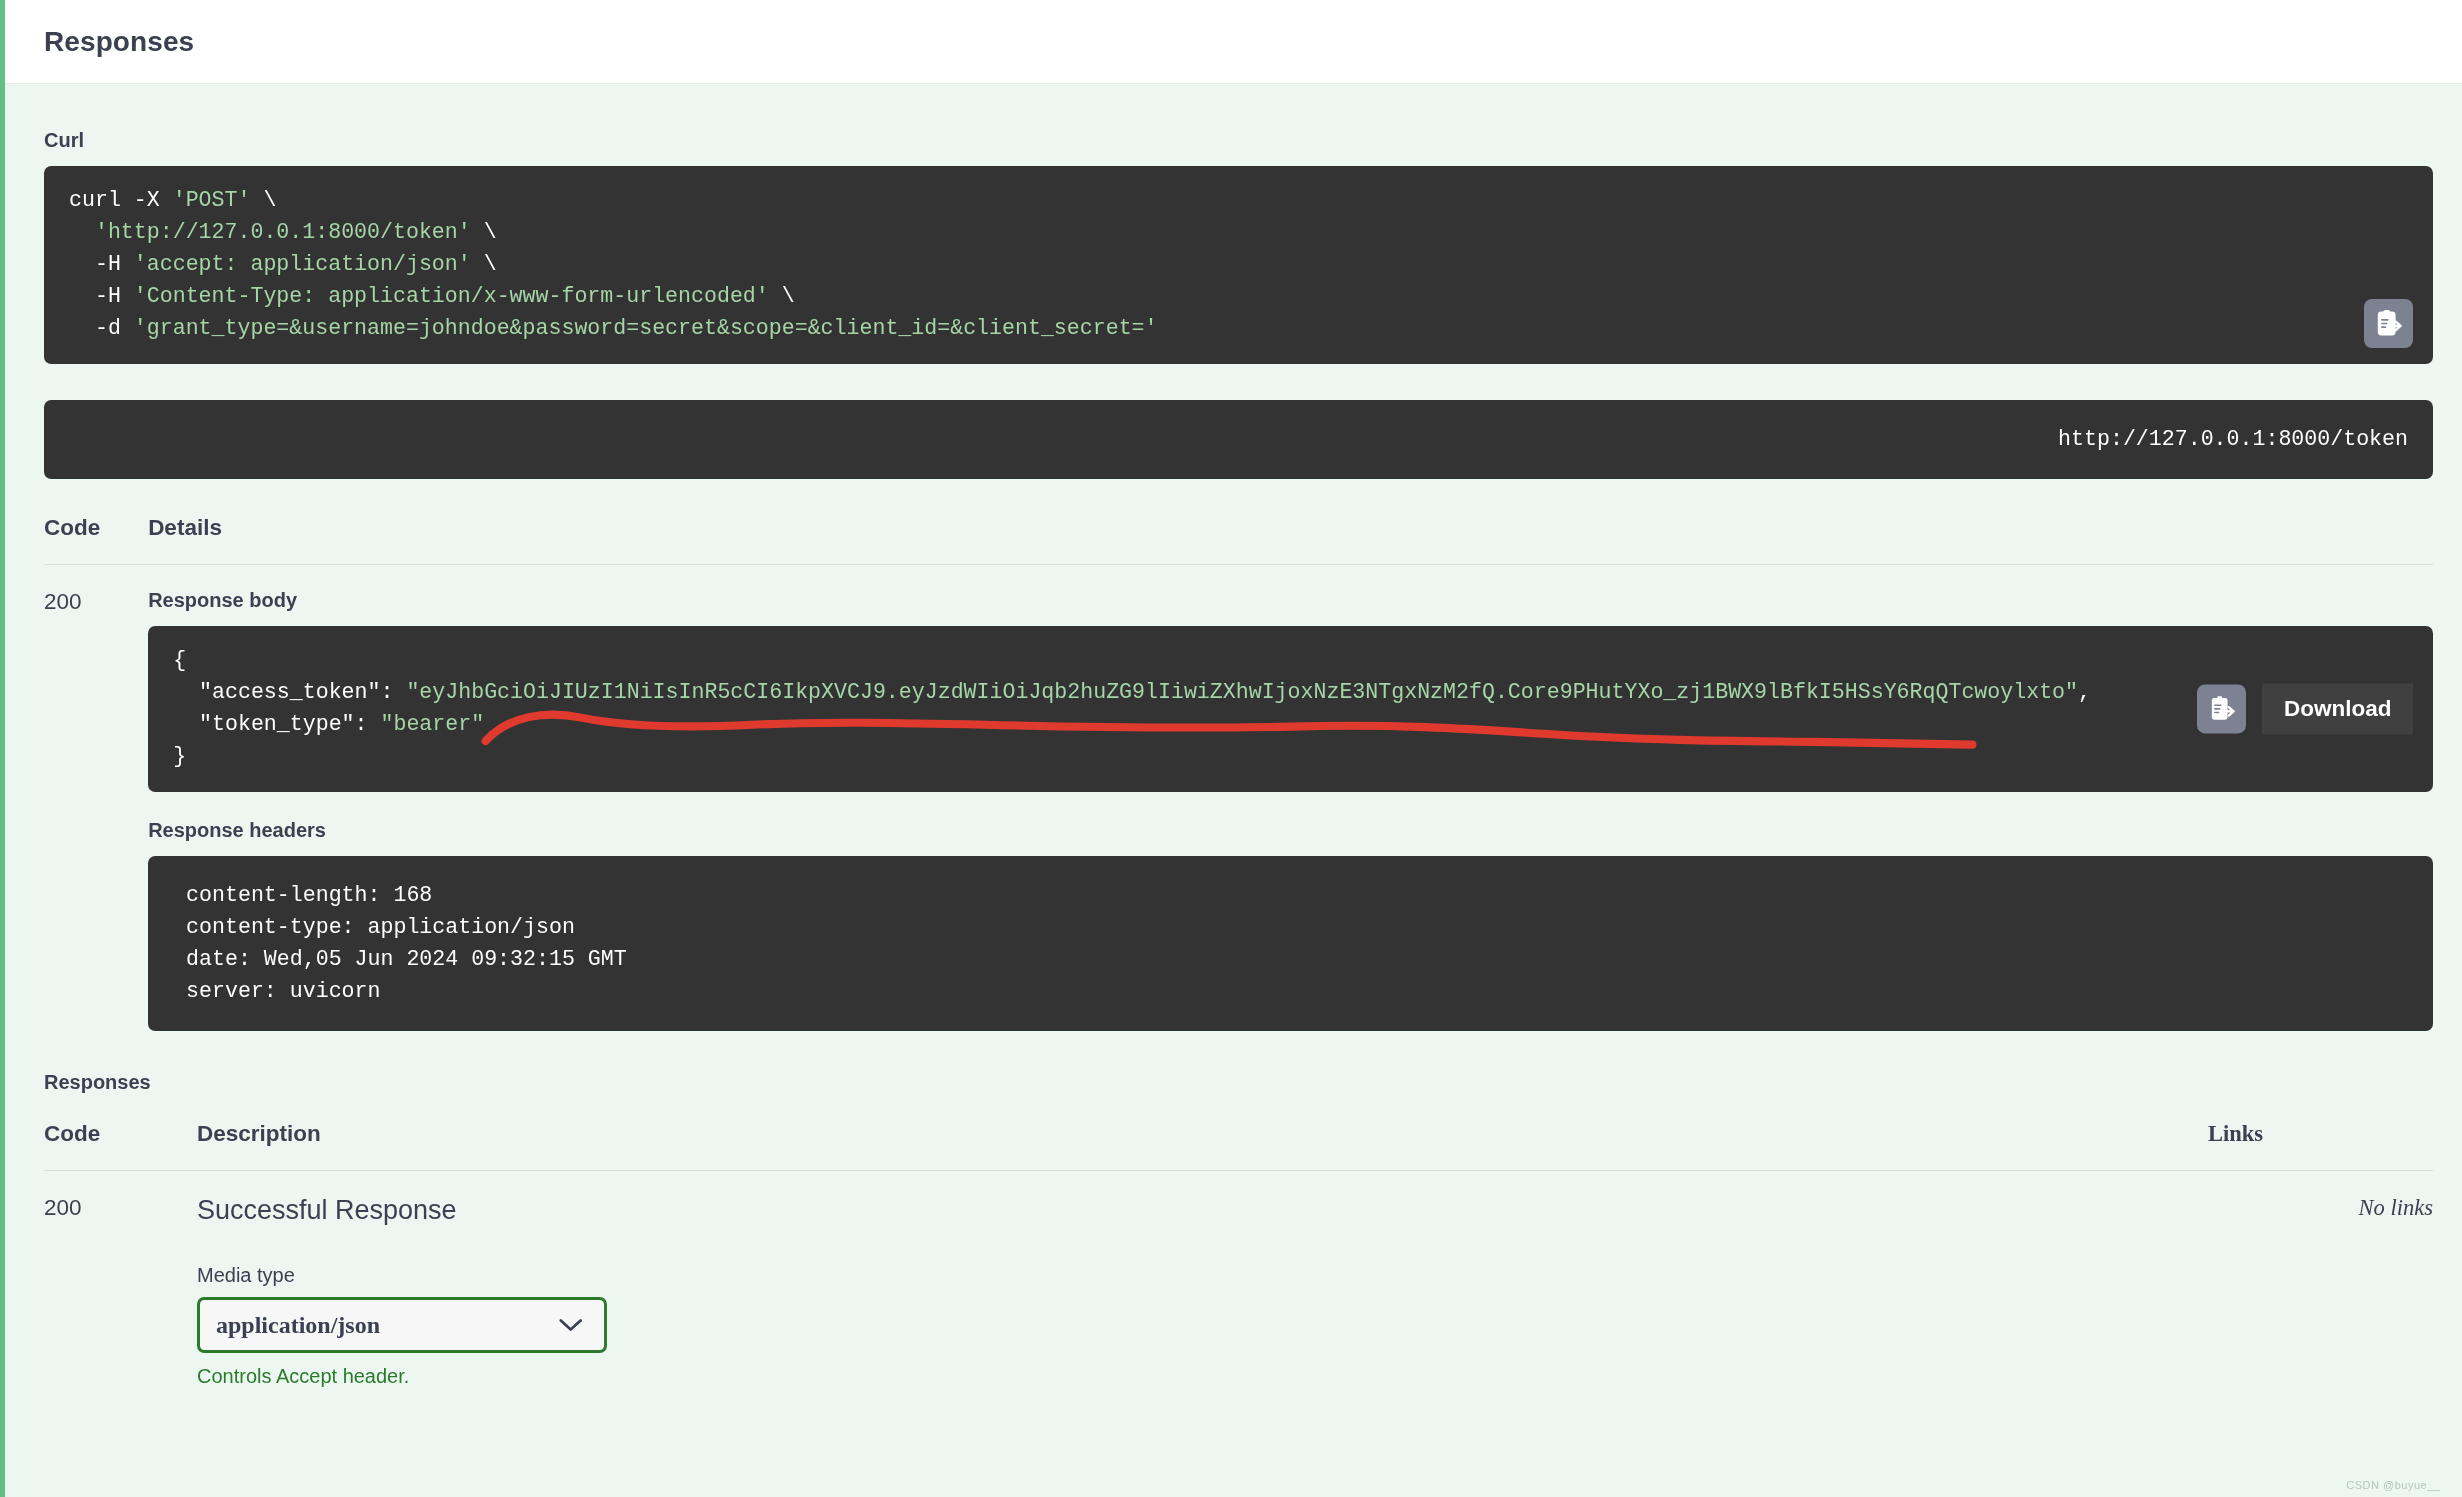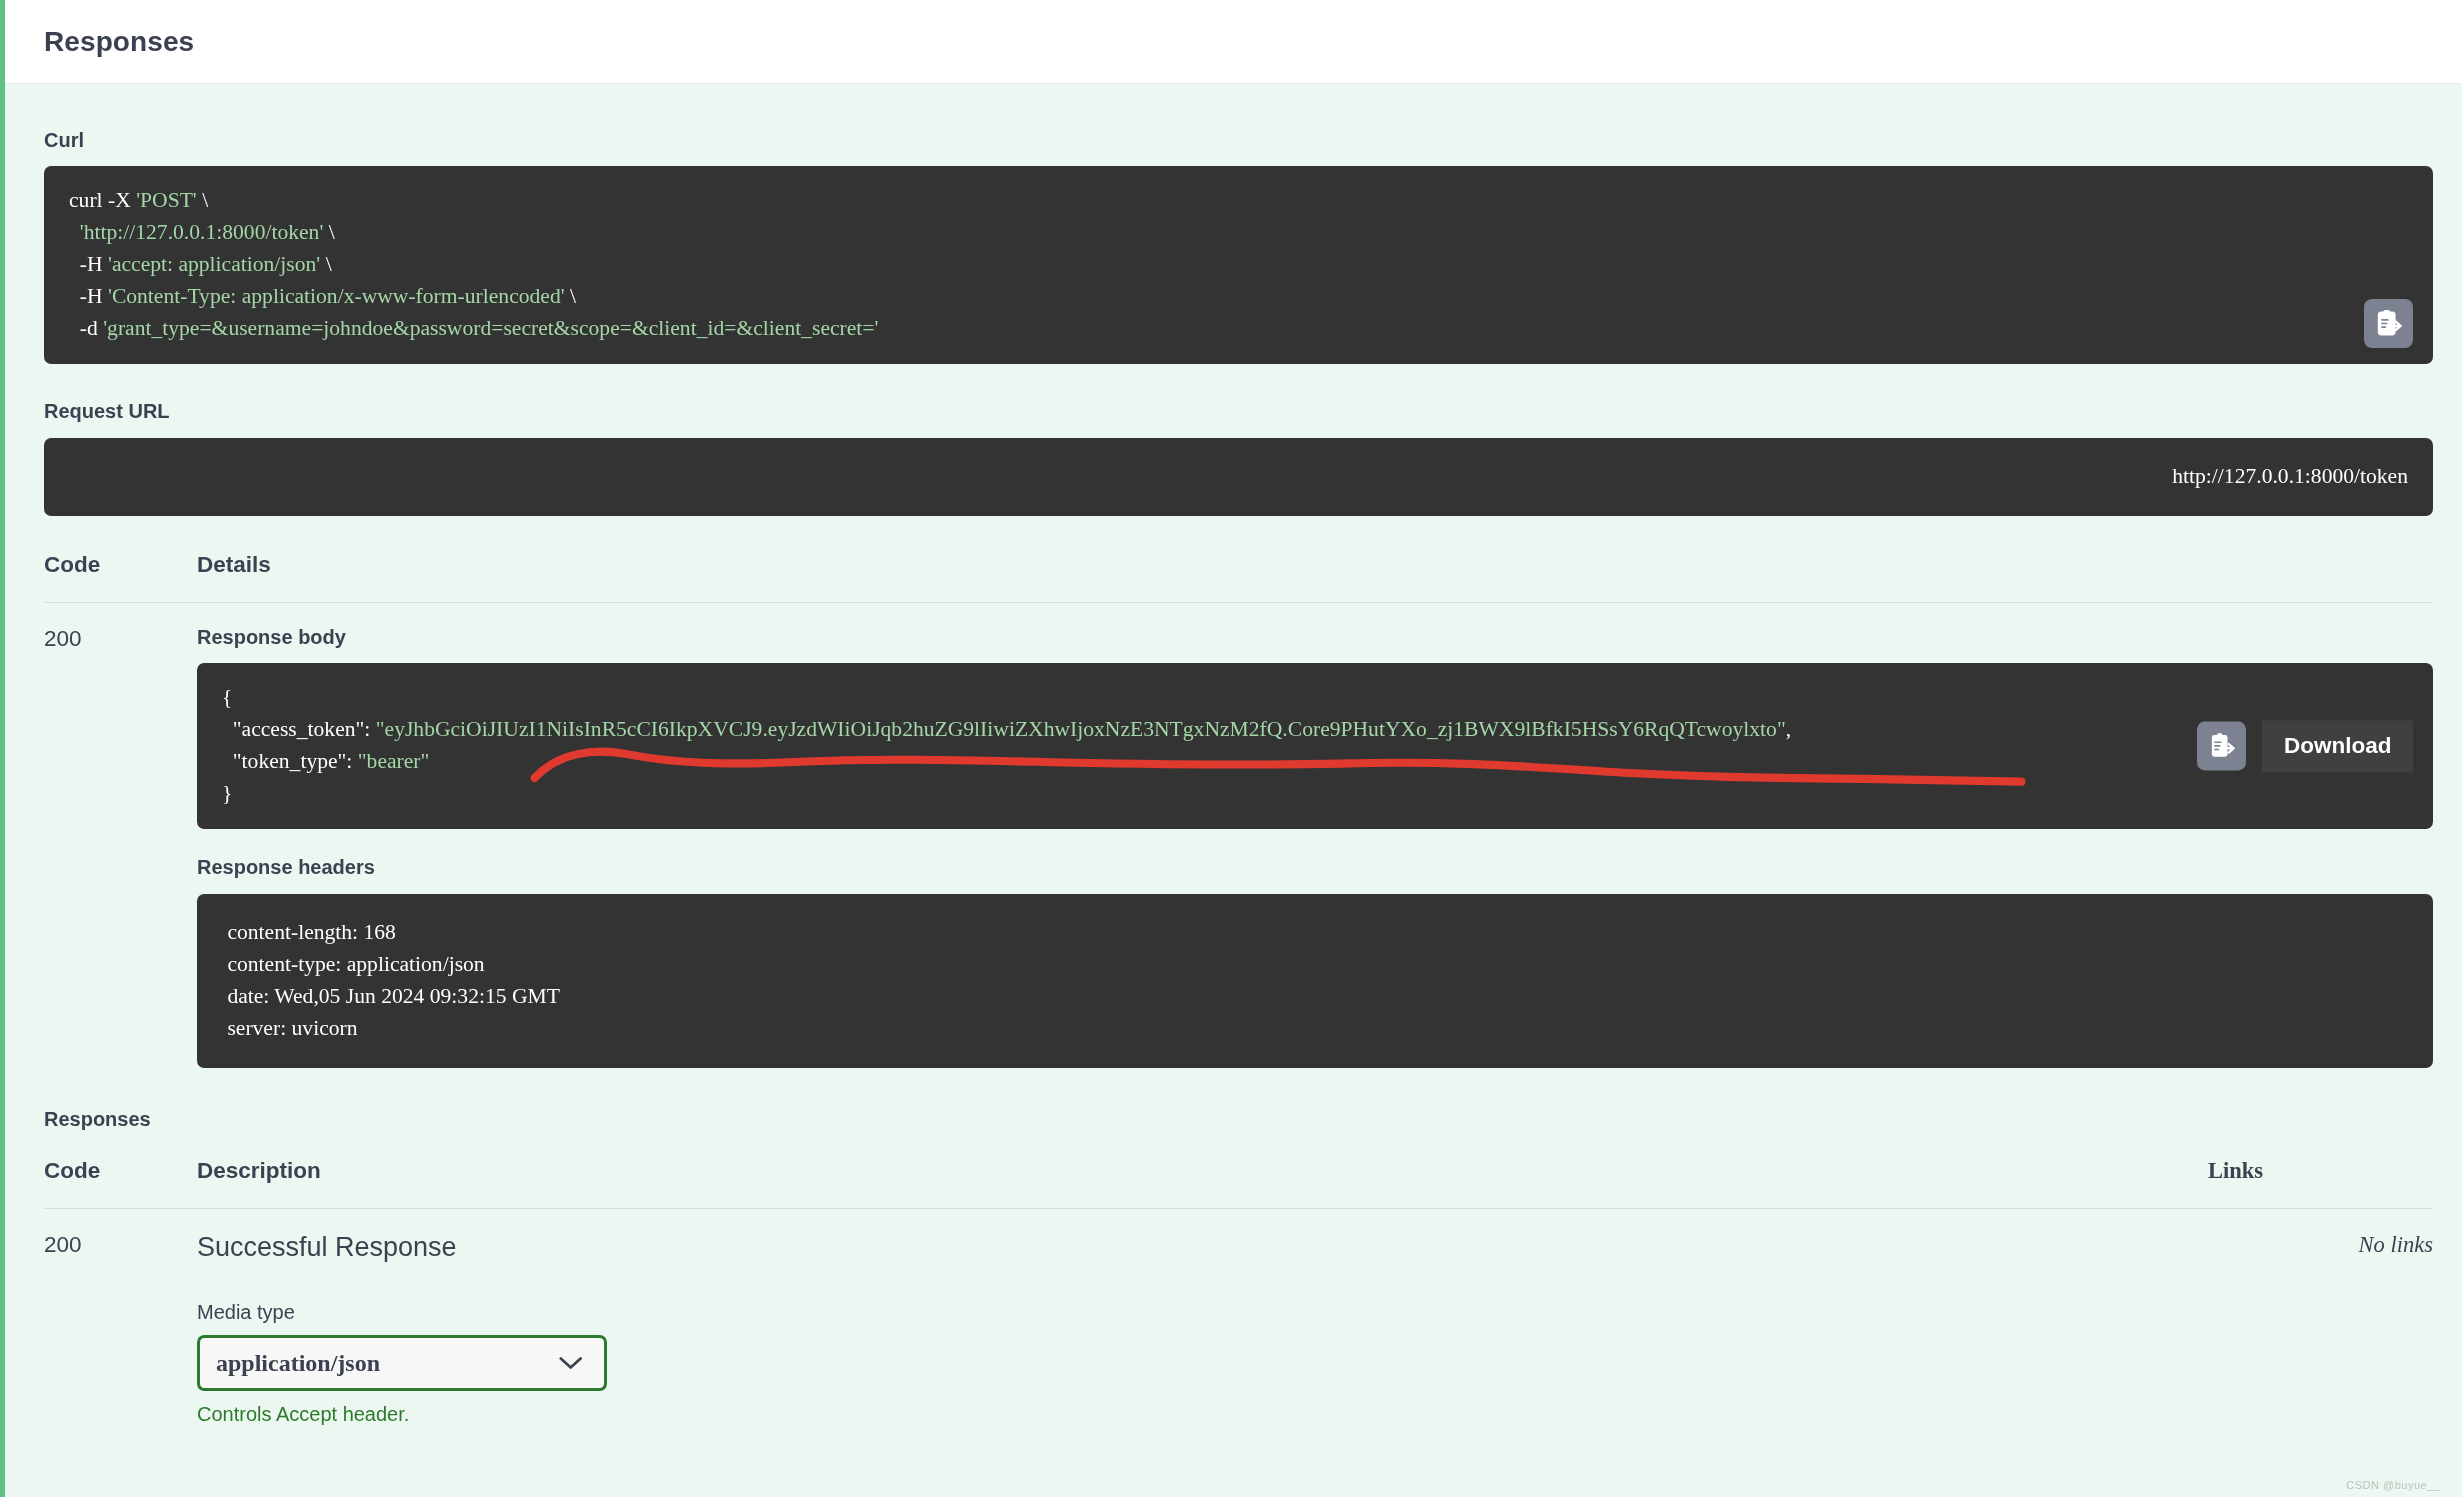--- a/index.html
+++ b/index.html
@@ -47,21 +47,21 @@
     margin-bottom: 14.4px;
   }
   .section-label.sm { font-size: 20px; }
 
   
   .codeblock {
     position: relative;
     background: #333333;
     border-radius: 7.2px;
     padding: 19px 25px;
-    font-family: Liberation Serif, serif;
+    font-family: Liberation Mono, monospace;
     font-size: 21.6px;
     line-height: 1.48;
     color: #ffffff;
     white-space: pre;
     overflow: hidden;
   }
   .codeblock .str { color: #a5d6a7; }
   .codeblock .key { color: #ffffff; }
 
   .curl-block { margin-bottom: 36px; }
@@ -211,21 +211,20 @@
   -H <span class="str"><span class="str">'Content-Type: application/x-www-form-urlencoded'</span></span> \
   -d <span class="str"><span class="str">'grant_type=&amp;username=johndoe&amp;password=secret&amp;scope=&amp;client_id=&amp;client_secret='</span></span></span><button class="copy-btn" style="right:20px; bottom:16px;">
         <svg viewBox="0 0 24 24" fill="none" stroke="#ffffff" stroke-width="1.7">
           <rect x="4" y="3" width="13" height="18" rx="2" fill="#ffffff" stroke="#ffffff"></rect>
           <rect x="8.5" y="1.6" width="4" height="3" rx="1" fill="#ffffff" stroke="#ffffff"></rect>
           <path d="M6.5 9h5M6.5 12h4M6.5 15h3" stroke="#7d8293" stroke-width="1.3" stroke-linecap="round"></path>
           <path d="M22 14h-7M18 10.5 22 14l-4 3.5" stroke="#ffffff" stroke-width="2" stroke-linecap="round" stroke-linejoin="round"></path>
         </svg>
       </button></div>
 
-    <div class="section-label sm">Request URL</div>
     <div class="codeblock url-block"><span>http://127.0.0.1:8000/token</span></div>
 
 
     <table class="tbl server-response-tbl">
       <thead>
         <tr>
           <th class="col-code">Code</th>
           <th>Details</th>
         </tr>
       </thead>

